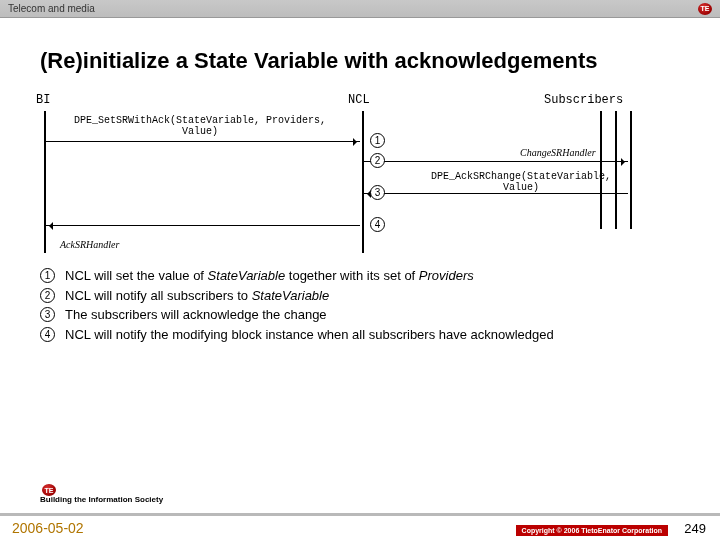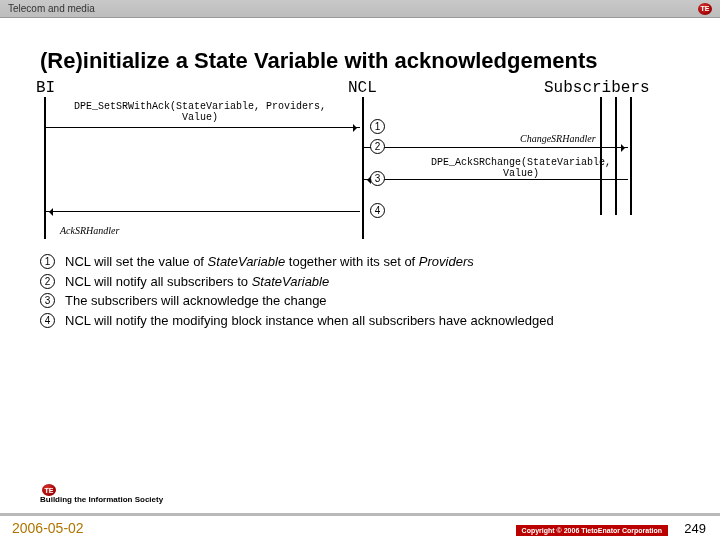--- a/index.html
+++ b/index.html
@@ -27,31 +27,31 @@
     background: radial-gradient(circle at 40% 35%, #d33, #900 70%);
     display:inline-flex; align-items:center; justify-content:center;
     color:#fff; font-size:7px; font-weight:bold;
   }
   .content { padding: 30px 40px 0 40px; }
   h1 {
     font-size: 22px;
     font-weight: bold;
     color: #000;
     line-height: 1.15;
-    margin-bottom: 6px;
+    margin-bottom: 20px;
   }
   .diagram {
     position: relative;
     height: 160px;
     margin-top: 2px;
     font-family: "Courier New", monospace;
     font-size: 11px;
     color: #000;
   }
-  .lifeline-label { position: absolute; top: 0; color:#000; font-size:16px; }
+  .lifeline-label { position: absolute; top: 0; color:#000; font-size:12px; }
   .lifeline { position: absolute; top: 18px; bottom: 0; width: 0; border-left: 2px solid #000; }
   .lifeline.short { bottom: 24px; }
   .arrow {
     position: absolute;
     height: 0;
     border-top: 1.5px solid #000;
   }
   .arrow::after {
     content: "";
     position: absolute;

